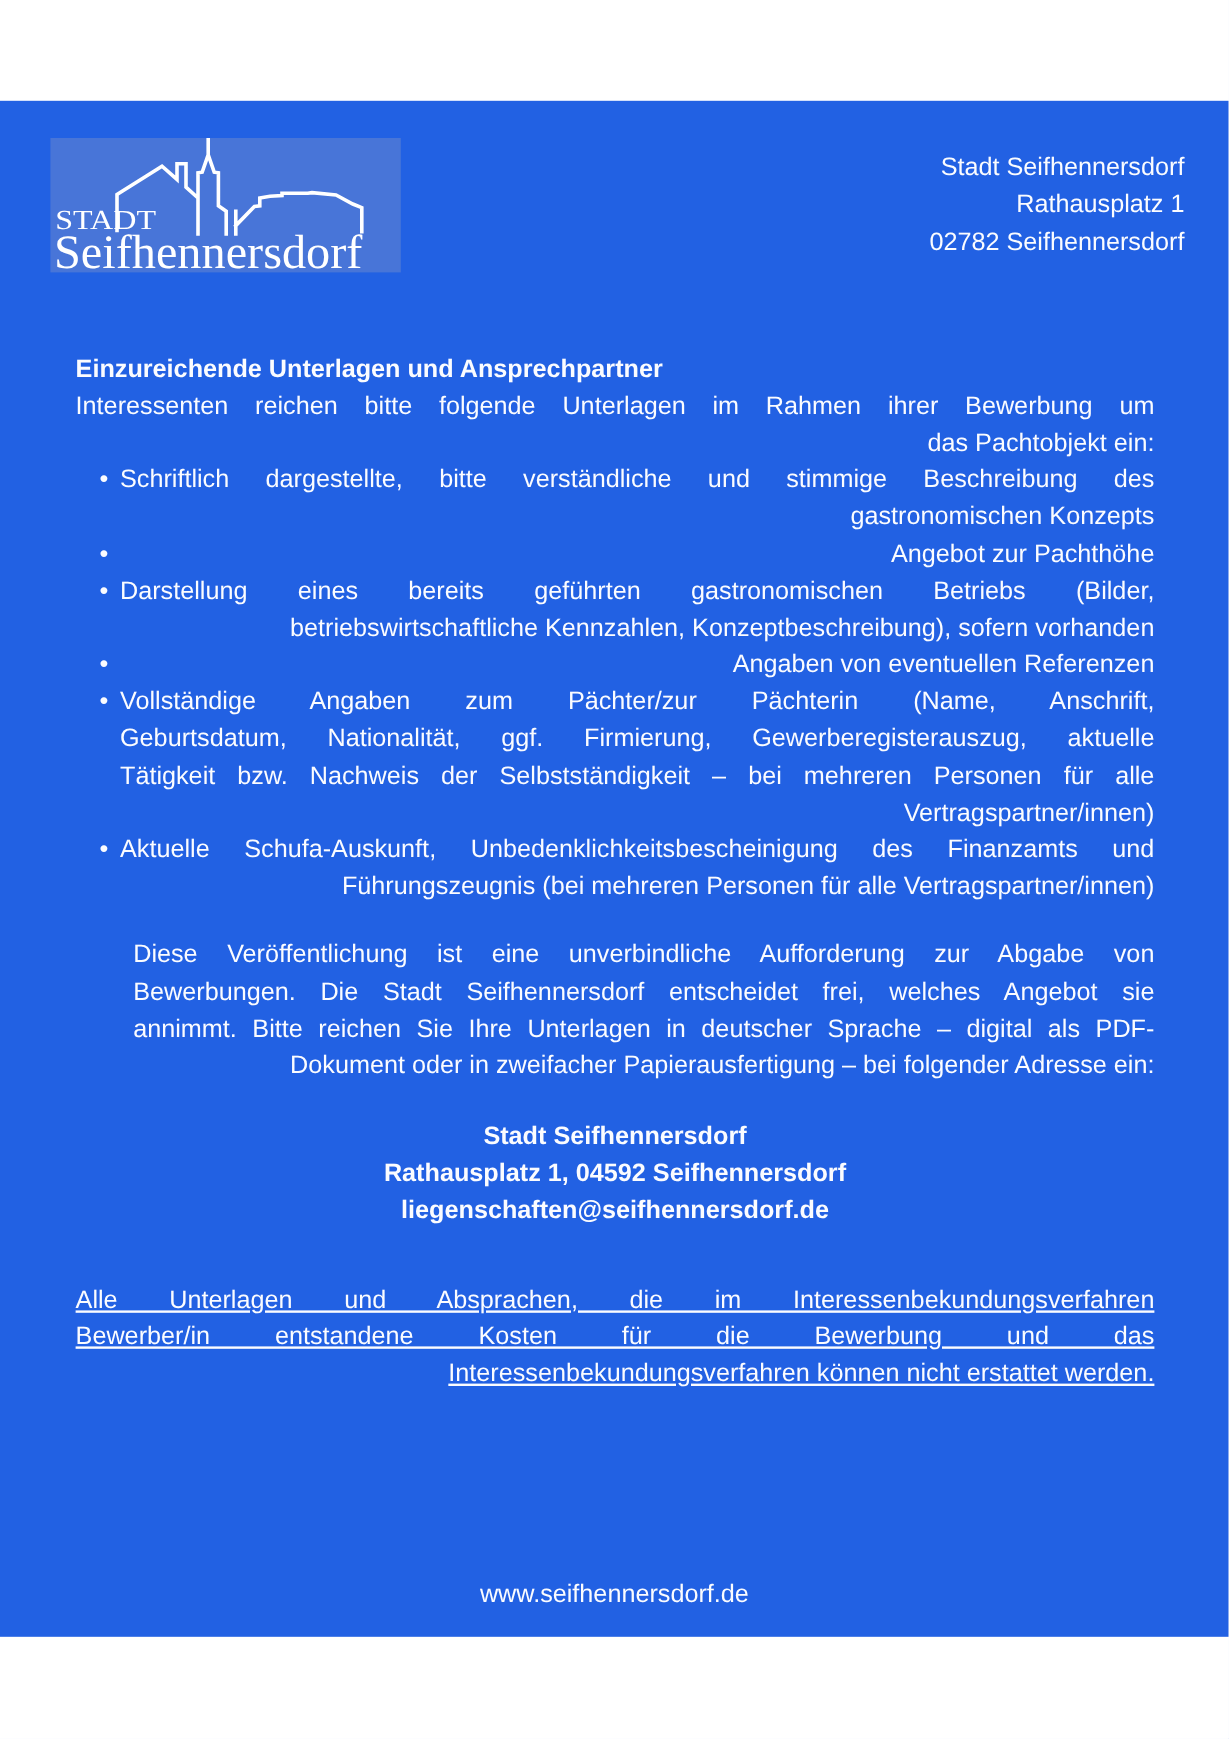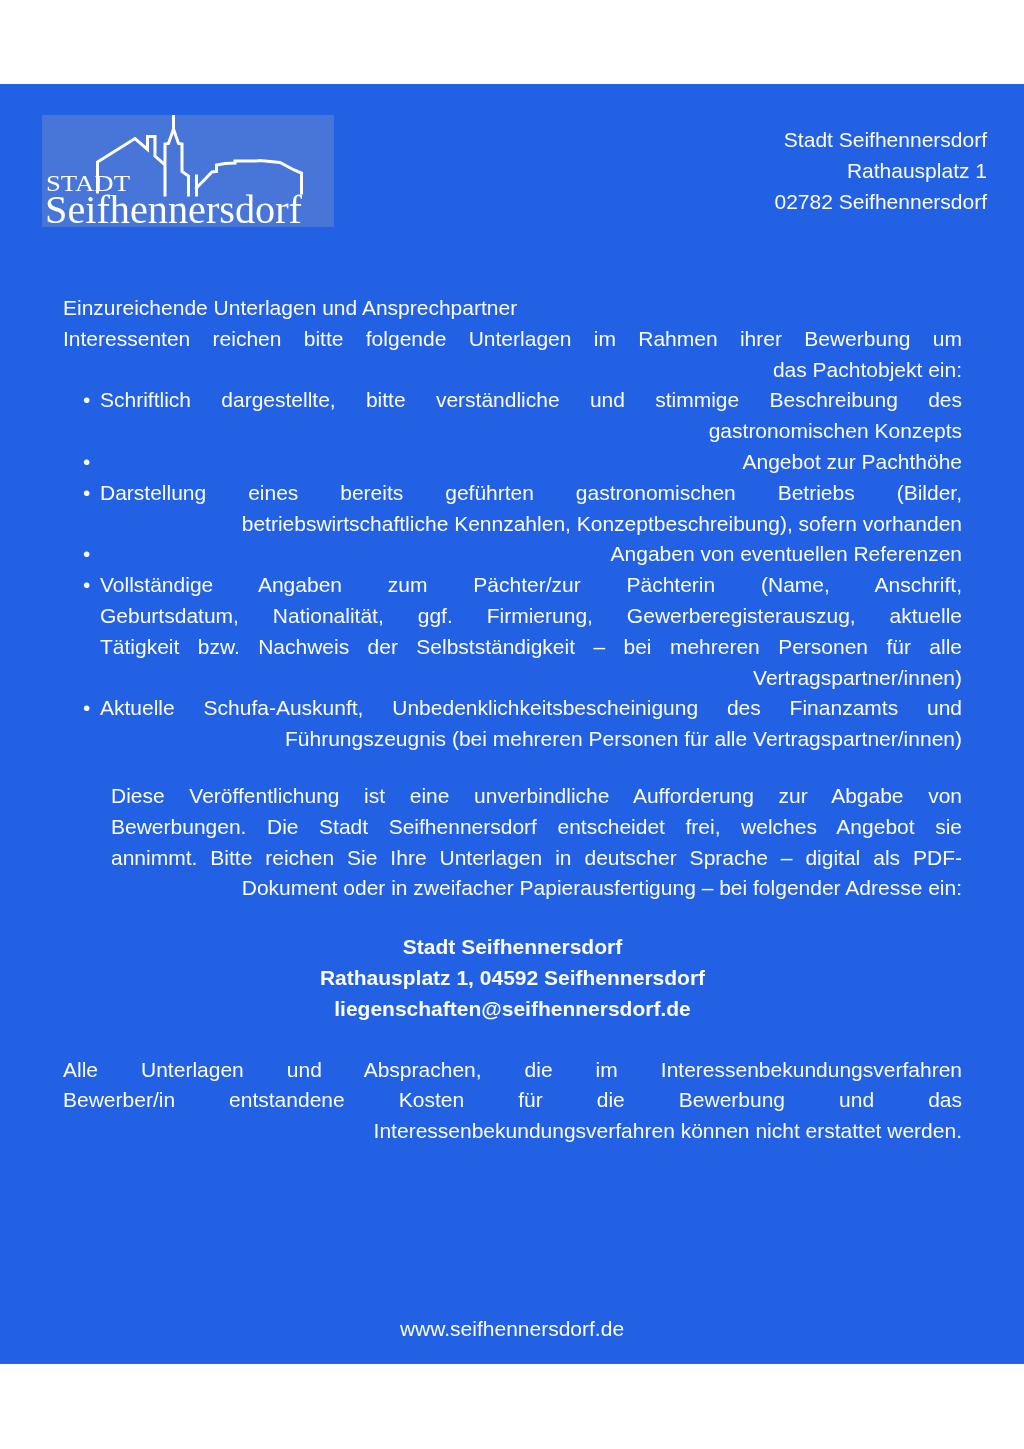--- a/index.html
+++ b/index.html
@@ -22,29 +22,29 @@
   
   .header-address {
     position: absolute; top: 40px; right: 37px;
     text-align: right; font-size: 21px; line-height: 31px; font-weight: 400;
   }
   
   .content {
     position: absolute; left: 63px; top: 209px; width: 899px;
     font-size: 21px; line-height: 30.8px;
   }
-  .heading { font-weight: 400; }
+  .heading { font-weight: 700; }
   .jline { text-align: justify; text-align-last: justify; text-justify: inter-word; }
   .jlast { text-align: right; }
   ul.reqs { list-style: none; margin: 0; padding: 0; }
   li.req { position: relative; padding-left: 37px; }
   .bullet { position: absolute; left: 20px; top: 0; }
   .mt26 { margin-top: 26px; margin-left: 48px; }
   .mt28 { margin-top: 28px; }
-  .mt30 { margin-top: 30px; }
+  .mt30 { margin-top: 44px; text-decoration: underline; }
   .center-block { text-align: center; font-weight: 700; }
   .footer {
     position: absolute; left: 0; top: 1229px; width: 100%;
     text-align: center; font-size: 21px; line-height: 31px;
   }
 </style>
 </head>
 <body>
 
 <div class="page">

